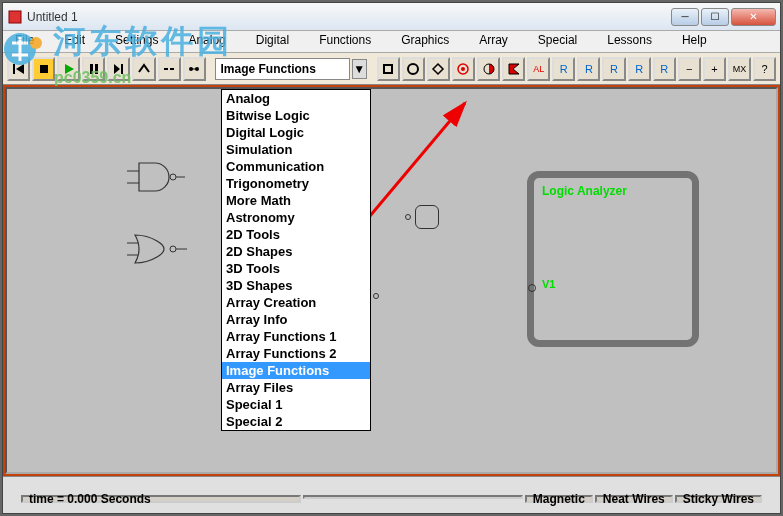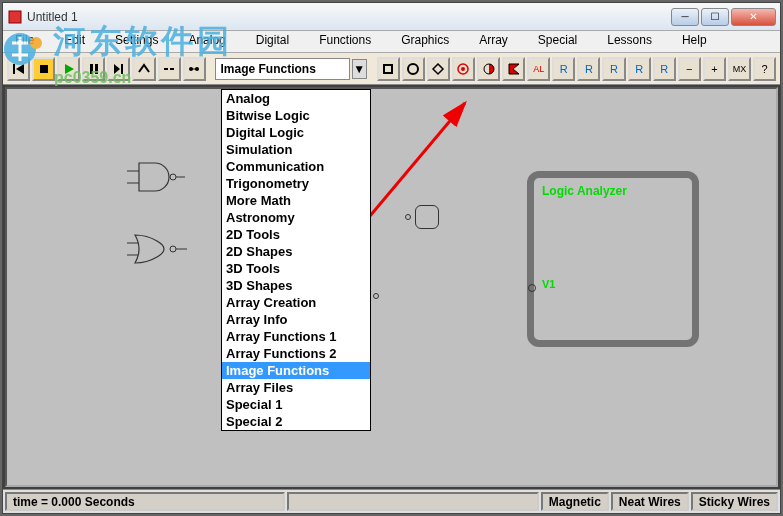--- a/index.html
+++ b/index.html
@@ -1,18 +1,18 @@
 <!DOCTYPE html>
 <html><head>
 <meta charset="utf-8">
 <style>
 * { margin: 0; padding: 0; box-sizing: border-box; font-family: Tahoma, Arial, sans-serif; font-size: 12px; }
 body { background: #d4d0c8; width: 783px; height: 516px; overflow: hidden; position: relative; }
 
-.window { border: 1px solid #444; background: #404040; width: 100%; height: 100%; display: flex; flex-direction: column; }
+.window { border: 1px solid #444; background: #c2410c; width: 100%; height: 100%; display: flex; flex-direction: column; }
 
 .titlebar { background: linear-gradient(to bottom, #f8f8f8, #dce6f2); height: 28px; display: flex; align-items: center; padding: 0 4px; border-bottom: 1px solid #aaa; }
 .titlebar-icon { width: 16px; height: 16px; margin-right: 4px; }
 .titlebar-title { flex: 1; color: #333; font-size: 12px; }
 .win-btns { display: flex; gap: 2px; }
 .win-btn { width: 28px; height: 18px; border: 1px solid #888; border-radius: 3px; display: flex; align-items: center; justify-content: center; font-size: 10px; cursor: pointer; }
 .win-min { background: linear-gradient(#eaf1f9,#b7cde6); }
 .win-max { background: linear-gradient(#eaf1f9,#b7cde6); }
 .win-close { background: linear-gradient(#f5b9b0,#d6523d); color: #fff; width: 45px; }
 
@@ -38,21 +38,21 @@
 .small-block { position: absolute; width: 24px; height: 24px; border: 1px solid #333; border-radius: 6px; background: transparent; }
 .small-pin { position: absolute; width: 6px; height: 6px; border: 1px solid #333; border-radius: 50%; }
 
 .logic-analyzer { position: absolute; left: 520px; top: 82px; width: 172px; height: 176px; border: 7px solid #737373; border-radius: 12px; }
 .la-label { color: #00dd00; font-weight: bold; font-size: 12px; padding: 6px 8px; }
 .la-port { position: absolute; left: -6px; top: 106px; width: 8px; height: 8px; border: 1px solid #333; border-radius: 50%; }
 .la-port-label { position: absolute; left: 8px; top: 100px; color: #00dd00; font-weight: bold; font-size: 11px; }
 
 .arrow-annotation { position: absolute; left: 300px; top: 10px; pointer-events: none; z-index: 5; }
 
-.statusbar { height: 24px; background: #e0e0e0; display: flex; align-items: stretch; border-top: 1px solid #888; padding: 2px; gap: 2px; }
+.statusbar { height: 24px; background: #e0e0e0; display: flex; align-items: stretch; border-top: 1px solid #888; padding: 18px; gap: 2px; }
 .status-cell { border: 2px inset #ccc; padding: 2px 6px; display: flex; align-items: center; font-weight: bold; background: #d4d0c8; }
 .status-time { flex: 0 0 auto; width: 280px; }
 .status-spacer { flex: 1; border: 2px inset #ccc; background: #d4d0c8; }
 
 .watermark { position: absolute; left: 0; top: 20px; z-index: 20; pointer-events: none; opacity: 0.85; }
 .watermark-text { font-size: 32px; font-weight: bold; color: #4ab0e0; letter-spacing: 4px; }
 .watermark-url { font-size: 16px; font-weight: bold; color: #6cc060; }
 .watermark-logo { width: 50px; height: 40px; display: inline-block; vertical-align: middle; }
 
 .outer-frame { border: 2px solid #666; width: 783px; height: 516px; }

